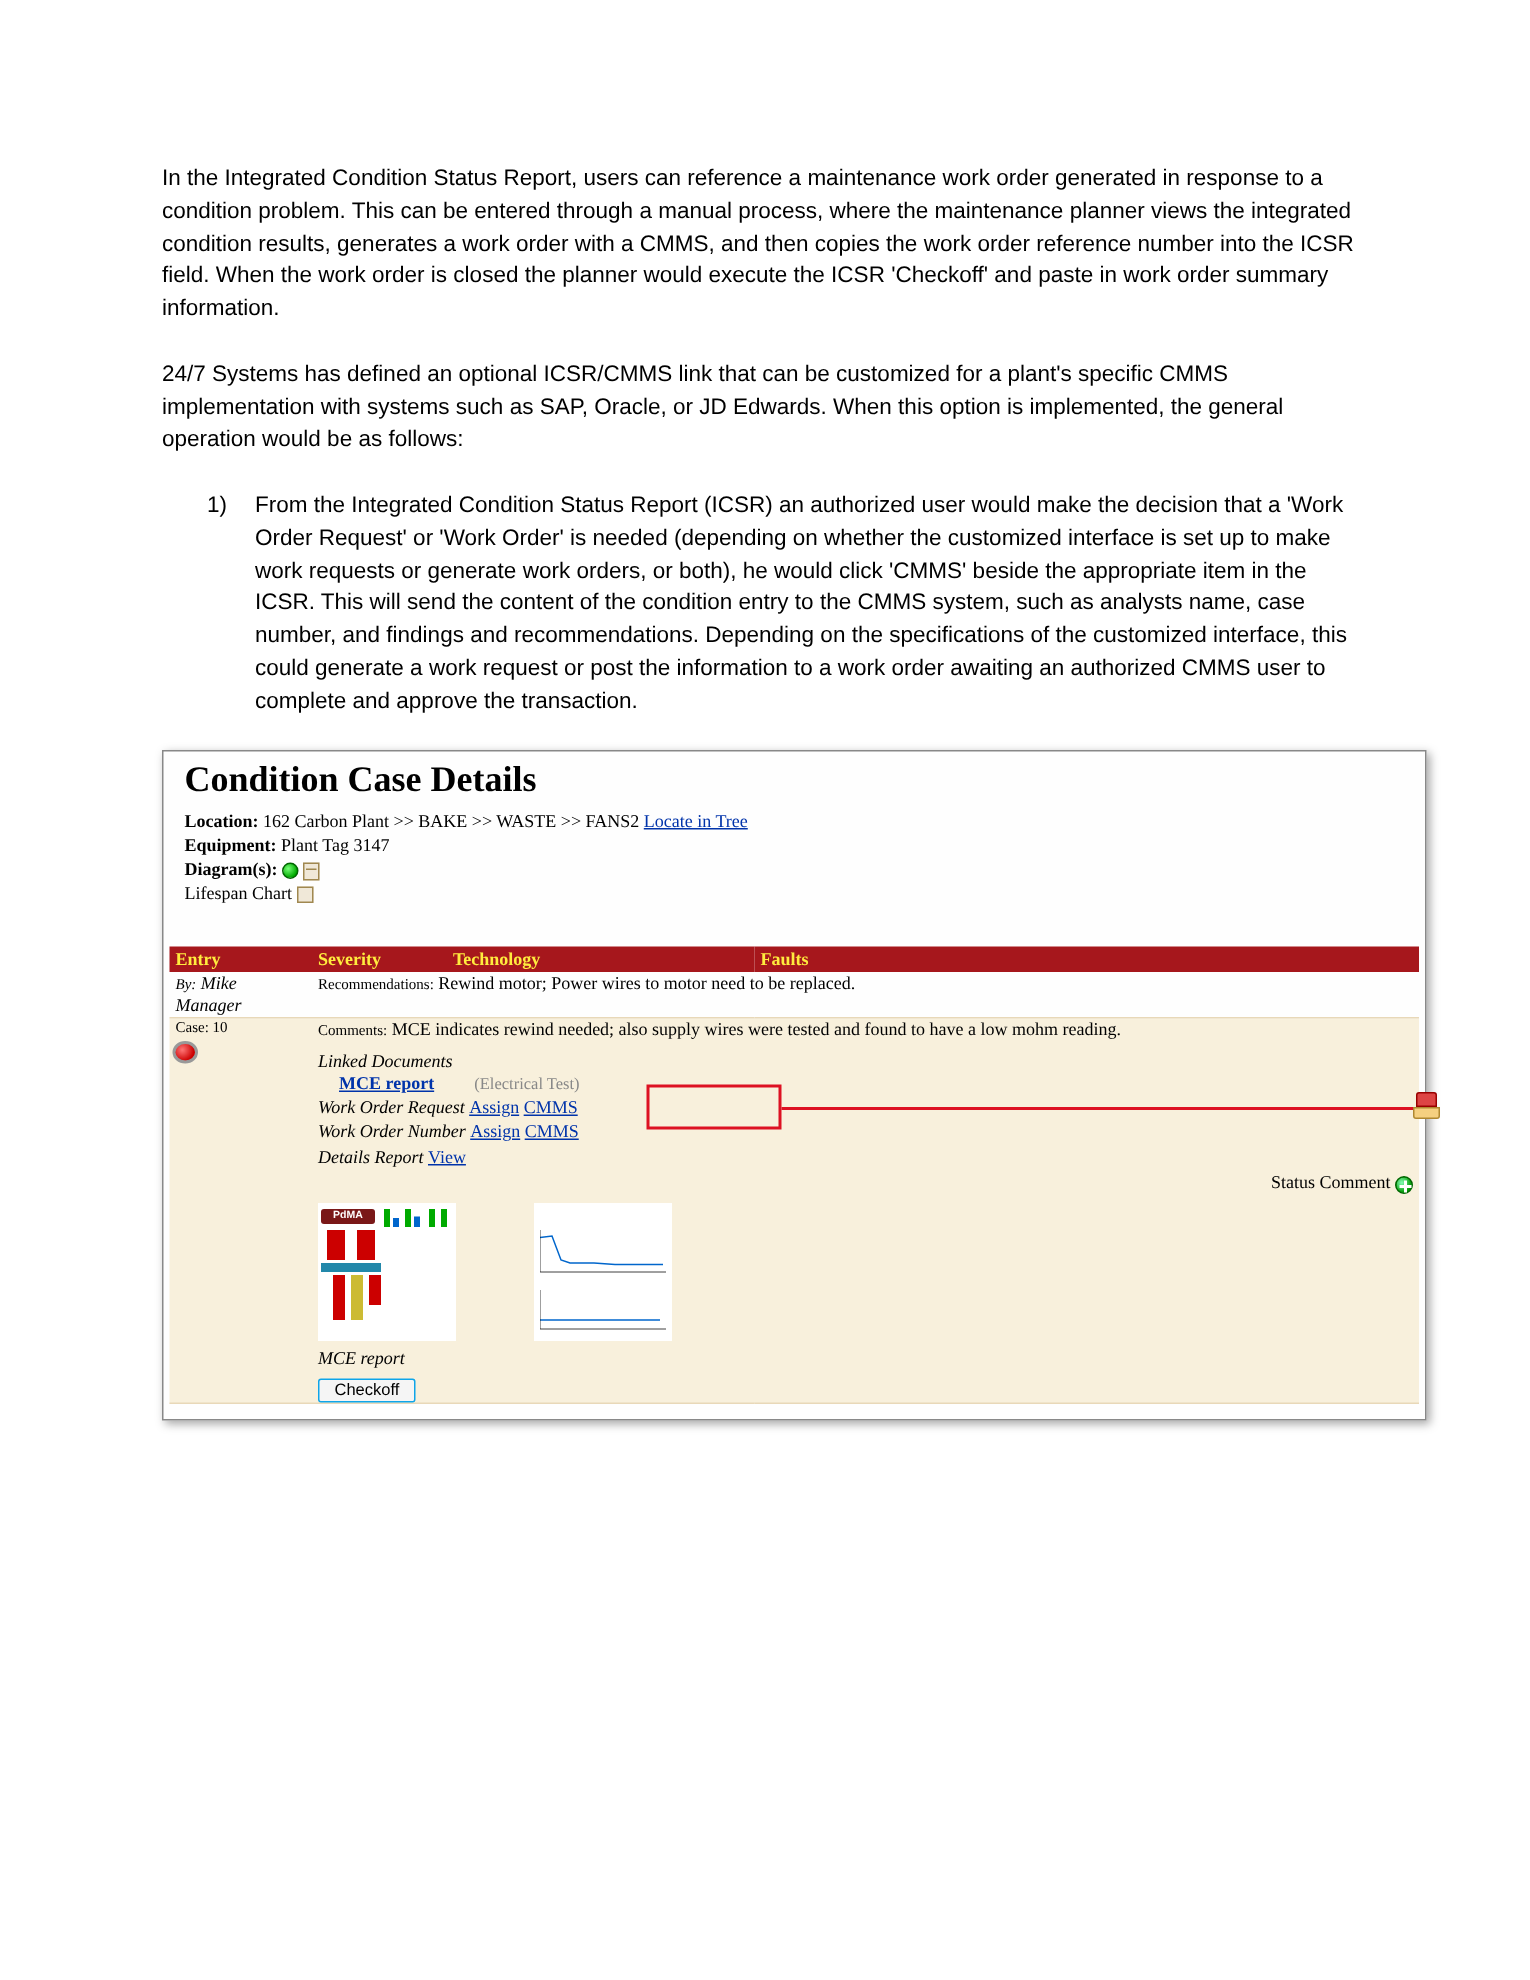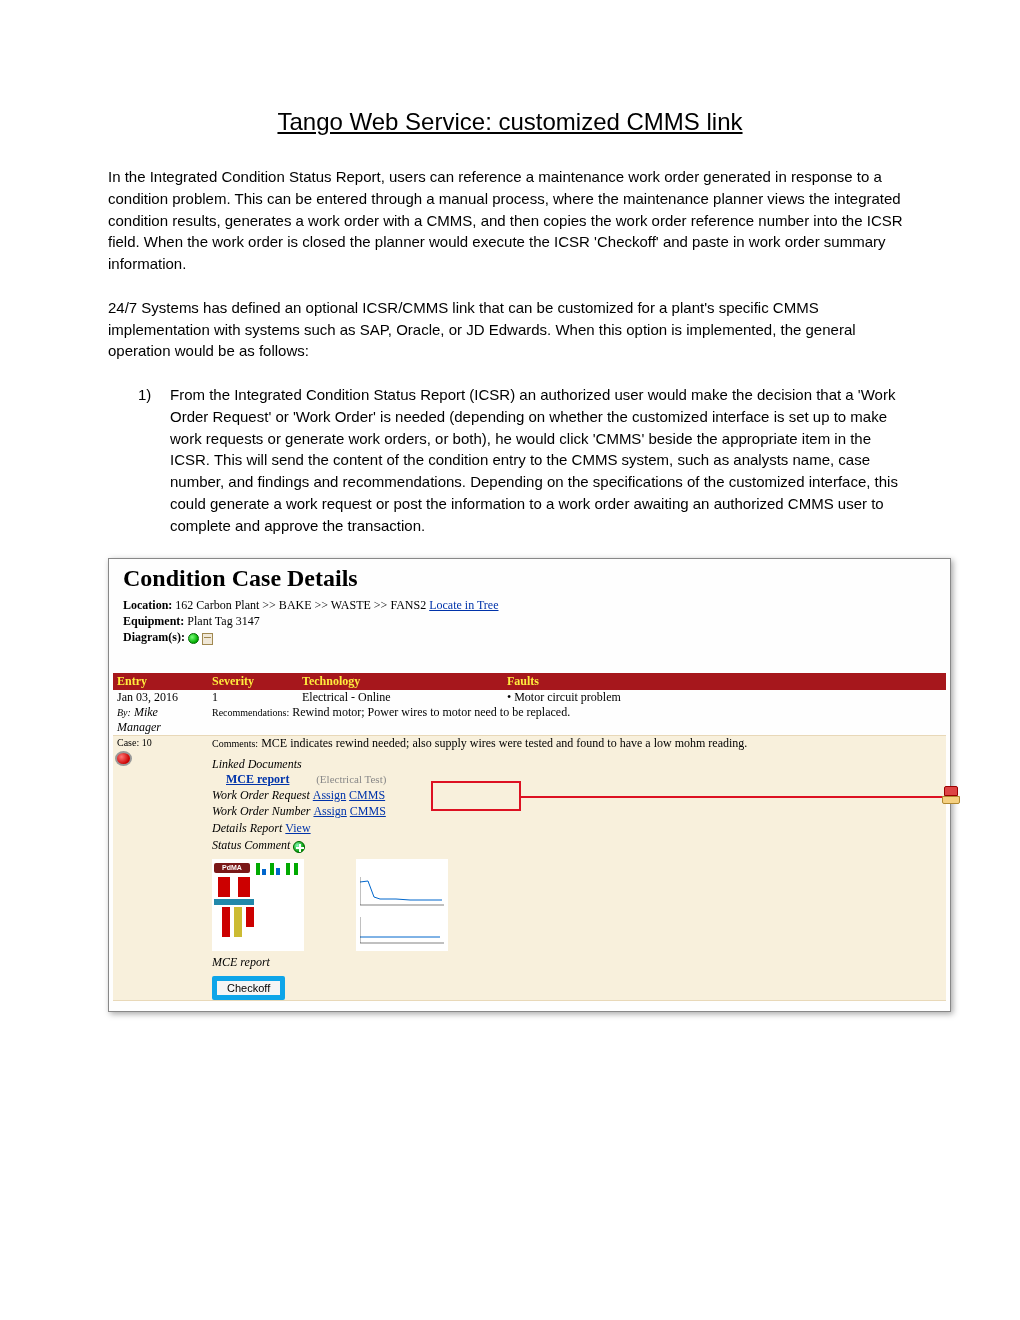--- a/index.html
+++ b/index.html
@@ -35,27 +35,27 @@
     .row-body { background: #f8f0dc; }
     .row-body td { border-top: 1px solid #e8d8b8; border-bottom: 1px solid #e8d8b8; }
     .linked { font-style: italic; color: #000; display:block;}
     .mce-link { color: #0033aa; text-decoration: underline; font-weight: bold; font-style: normal; margin-left: 14px; }
     .greytxt { color: #888; font-style: normal; font-size:11px;padding-left:24px;}
     .worow { font-style: italic; display:block; margin-top:1px;}
     .assign { color: #0033aa; text-decoration: underline; font-style: normal; }
     .cmms { color: #0033aa; text-decoration: underline; font-style: normal; }
     .details-row { font-style: italic; display:block; margin-top:2px;}
     .vlink { color: #0033aa; text-decoration: underline; font-style: normal; }
-    .status-row { font-style: italic; display:block; margin-top:2px;}
+    .status-row { display:block; margin-top:2px;text-align:right;}
     .plus { display: inline-block; width: 12px; height: 12px; border-radius: 50%; background: radial-gradient(circle at 35% 35%, #8fb 0%, #090 70%); vertical-align: middle; position:relative; border:0.5px solid #060;}
     .plus::before{content:'';position:absolute;left:5px;top:2px;width:2px;height:8px;background:#fff;}
     .plus::after{content:'';position:absolute;left:2px;top:5px;width:8px;height:2px;background:#fff;}
     .thumbs { display:flex; gap:52px; margin-top:6px;}
     .thumb-lbl { font-style: italic; font-size: 12px; margin-top: 4px; font-family:'Times New Roman',serif;}
-    .checkoff { margin-top: 6px; background: #f5f5f5; border: 5px solid #0ea5e9; border-radius: 2px; font-size: 11px; padding: 1px 10px; font-family: Arial; cursor:pointer;}
+    .checkoff { margin-top: 6px; background: #f5f5f5; border: 1px solid #0ea5e9; border-radius: 2px; font-size: 11px; padding: 1px 10px; font-family: Arial; cursor:pointer;}
     .by-style { font-style: italic; font-size:12px; font-family:'Times New Roman',serif;}
     .case-row { font-size: 10px; font-family:'Times New Roman',serif; margin-top:1px;}
     .sev-ball { display:inline-block; width:17px; height:15px; border-radius:50%; background:radial-gradient(circle at 35% 35%, #f77 0%, #c00 70%); border:2px solid #999; margin-top:3px; margin-left:-2px;}
     .red-callout-box { position: absolute; border: 2px solid #d12; left: 322px; top: 222px; width: 90px; height: 30px; pointer-events:none;}
     .red-callout-line { position: absolute; border-top: 2px solid #d12; left: 412px; top: 237px; width: 426px; pointer-events:none;}
     .red-marker { position:absolute; left:834px; top:228px; width:18px; height:20px; }
     .marker-top{width:14px;height:10px;background:#d44;border-radius:2px 2px 0 0;border:1px solid #900;margin-left:2px;}
     .marker-bot{width:18px;height:8px;background:#f5d080;border-radius:0 0 2px 2px;border:1px solid #b08830;}
     .pdma-thumb{position:relative;width:92px;height:92px;background:#fff;}
     .pdma-logo{position:absolute;left:2px;top:4px;width:36px;height:10px;background:#7a1818;color:#fff;font-size:7px;font-weight:bold;font-family:Arial;line-height:10px;text-align:center;border-radius:2px;}
@@ -68,21 +68,20 @@
     .pc-motor .yel{position:absolute;background:#cb3;}
     .chart-thumb{position:relative;width:92px;height:92px;background:#fff;}
     .ct-line1{position:absolute;left:4px;top:18px;width:84px;height:30px;}
     .ct-line2{position:absolute;left:4px;top:58px;width:84px;height:28px;}
     .entry-first td{padding-top:1px;}
   </style>
 </head>
 <body>
 
 <div class="page">
-  <h1 class="title">Tango Web Service:  customized CMMS link</h1>
 
   <p class="para">In the Integrated Condition Status Report, users can reference a maintenance work order generated in response to a condition problem.  This can be entered through a manual process, where the maintenance planner views the integrated condition results, generates a work order with a CMMS, and then copies the work order reference number into the ICSR field. When the work order is closed the planner would execute the ICSR 'Checkoff' and paste in work order summary information.</p>
   <p class="para">24/7 Systems has defined an optional ICSR/CMMS link that can be customized for a plant's specific CMMS implementation with systems such as SAP, Oracle, or JD Edwards.  When this option is implemented, the general operation would be as follows:</p>
 
   <ol class="list">
     <li class="list-item">
       <span class="list-num">1)</span>
       <span>From the Integrated Condition Status Report (ICSR) an authorized user would make the decision that a 'Work Order Request' or 'Work Order' is needed (depending on whether the customized interface is set up to make work requests or generate work orders, or both), he would click 'CMMS' beside the appropriate item in the ICSR. This will send the content of the condition entry to the CMMS system, such as analysts name, case number, and findings and recommendations. Depending on the specifications of the customized interface, this could generate a work request or post the information to a work order awaiting an authorized CMMS user to complete and approve the transaction.</span>
     </li>
   </ol>
@@ -92,40 +91,37 @@
       <div class="screenshot-header">
         <div class="sh-title">Condition Case Details</div>
         <div class="sh-loc">
           <b>Location:</b><span> 162 Carbon Plant &gt;&gt; BAKE &gt;&gt; WASTE &gt;&gt; FANS2 </span><a class="sh-link">Locate in Tree</a>
         </div>
         <div class="sh-eq">
           <b>Equipment:</b><span> Plant Tag 3147</span>
         </div>
         <div class="sh-diag">
           <b>Diagram(s): </b><span class="icon1"></span> <span class="icon2"></span>
+        </div>
+        <div class="sh-life">
+          <span>Lifespan Chart </span><span class="chicon"></span>
         </div>
       </div>
 
       <div class="tbl-wrap">
         <table class="grid">
           <thead>
             <tr>
               <th class="col-entry">Entry</th>
               <th class="col-sev">Severity</th>
               <th class="col-tech">Technology</th>
               <th class="col-fault">Faults</th>
             </tr>
           </thead>
           <tbody>
-            <tr class="entry-first">
-              <td>Jan 03, 2016</td>
-              <td>1</td>
-              <td>Electrical - Online</td>
-              <td>• Motor circuit problem</td>
-            </tr>
             <tr>
               <td>
                 <span class="by-style"><span class="italic-label">By:</span><span> Mike Manager</span></span>
               </td>
               <td colspan="3">
                 <span class="italic-label">Recommendations:</span><span style="font-family:'Times New Roman',serif;font-size:12px;"> Rewind motor; Power wires to motor need to be replaced.</span>
               </td>
             </tr>
             <tr class="row-body">
               <td>

